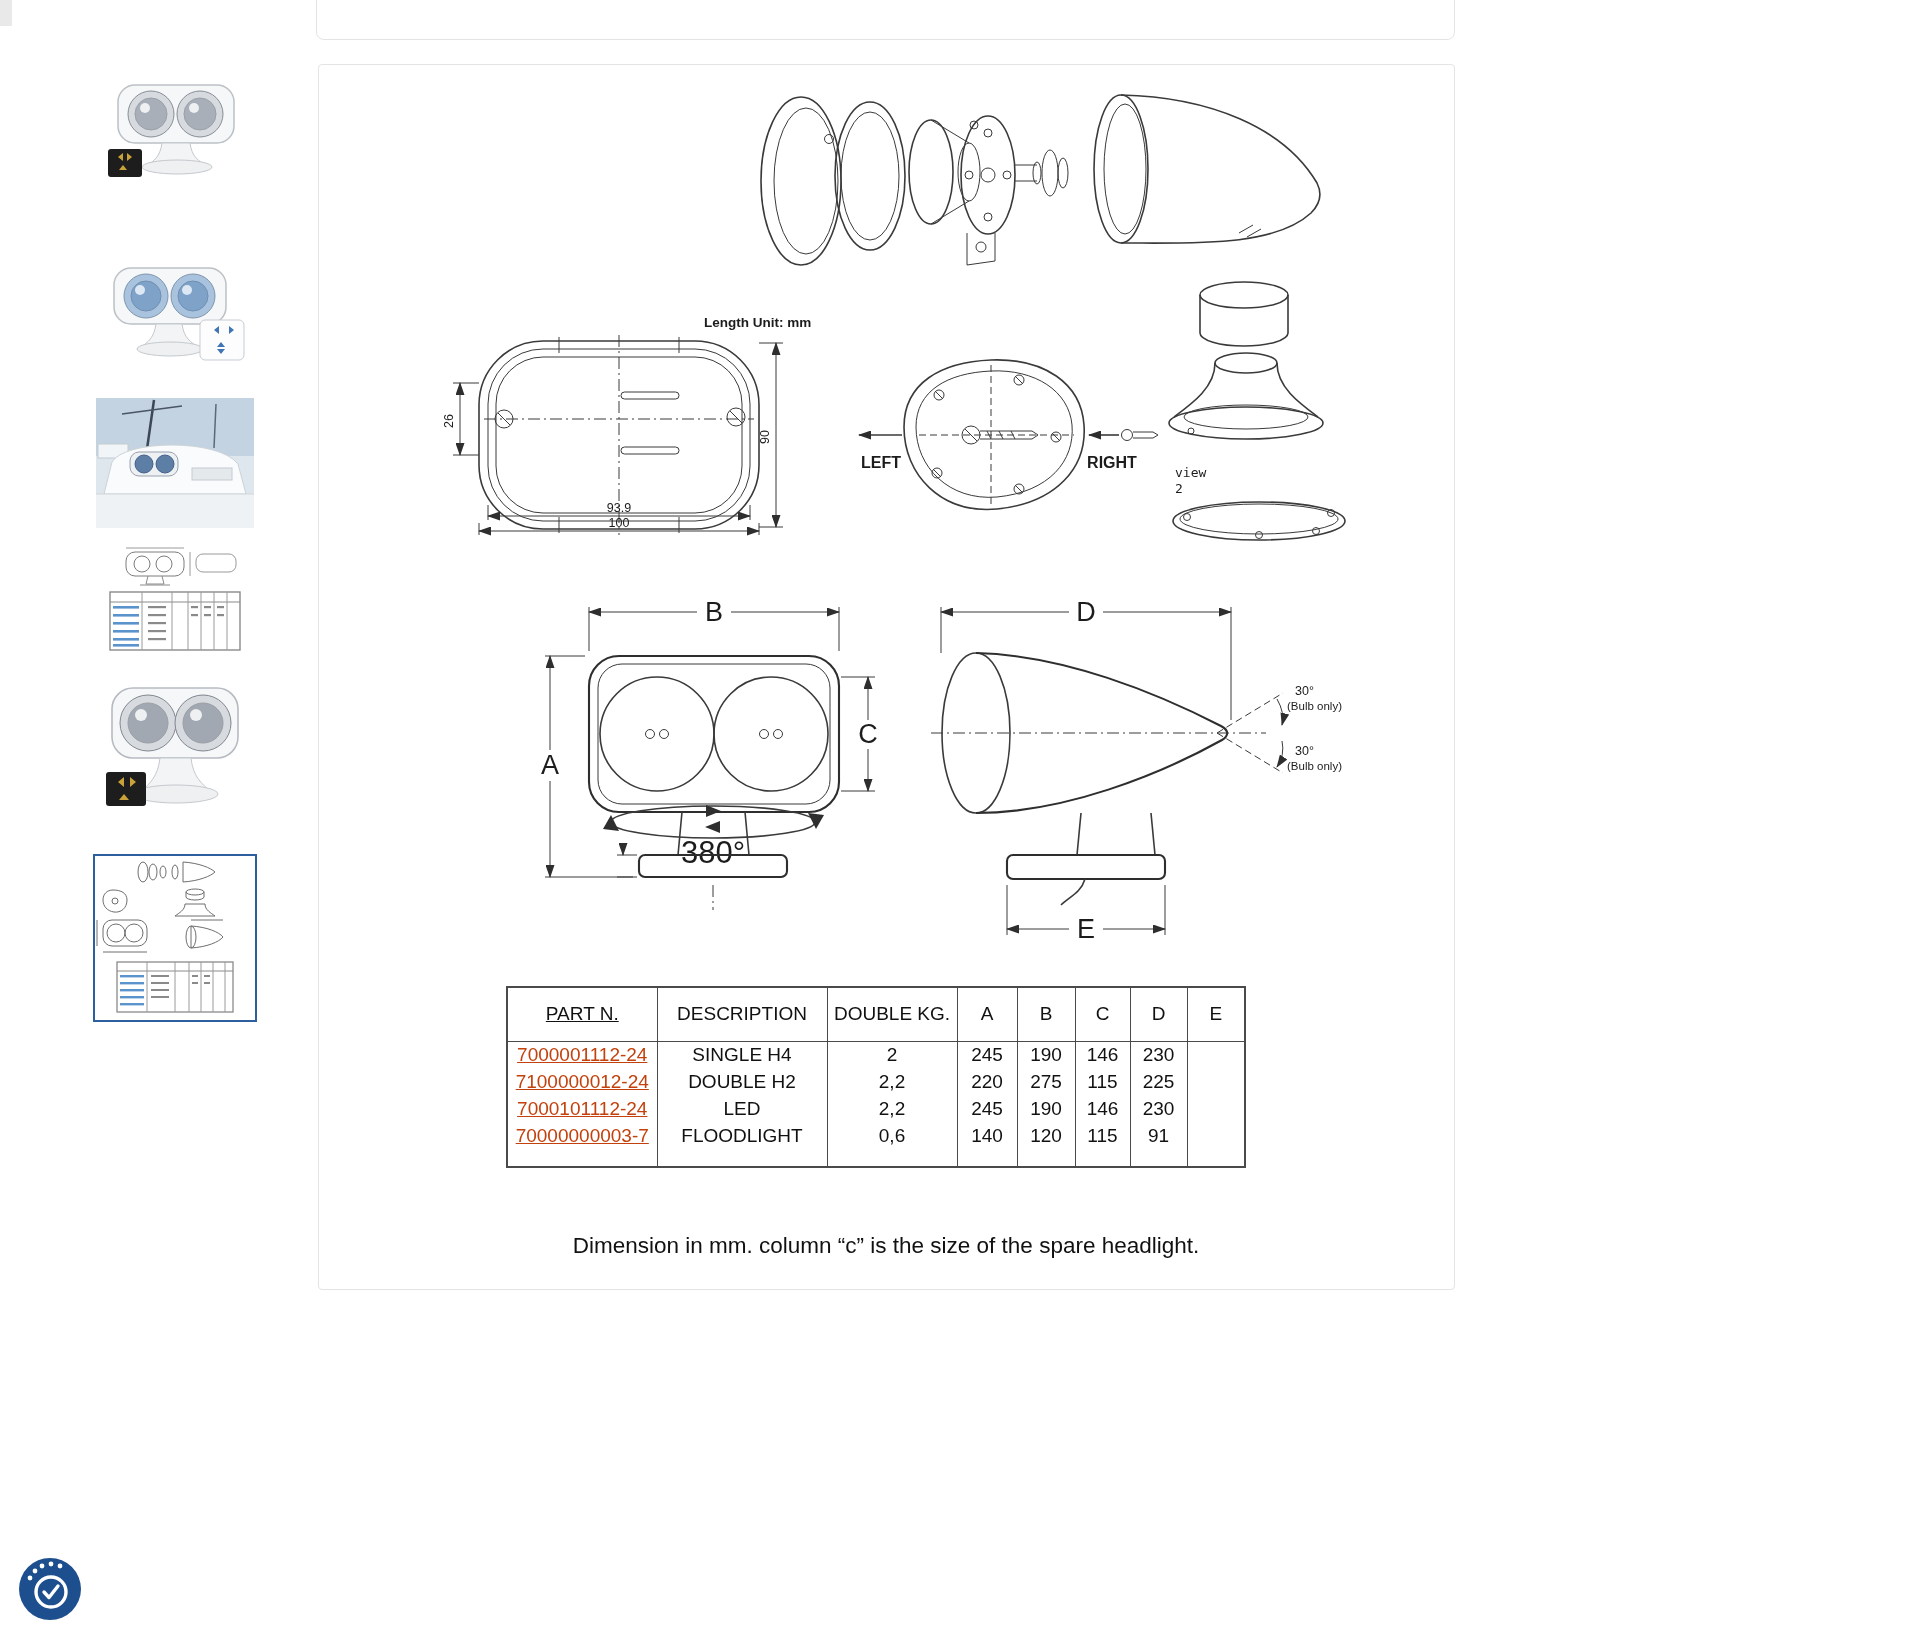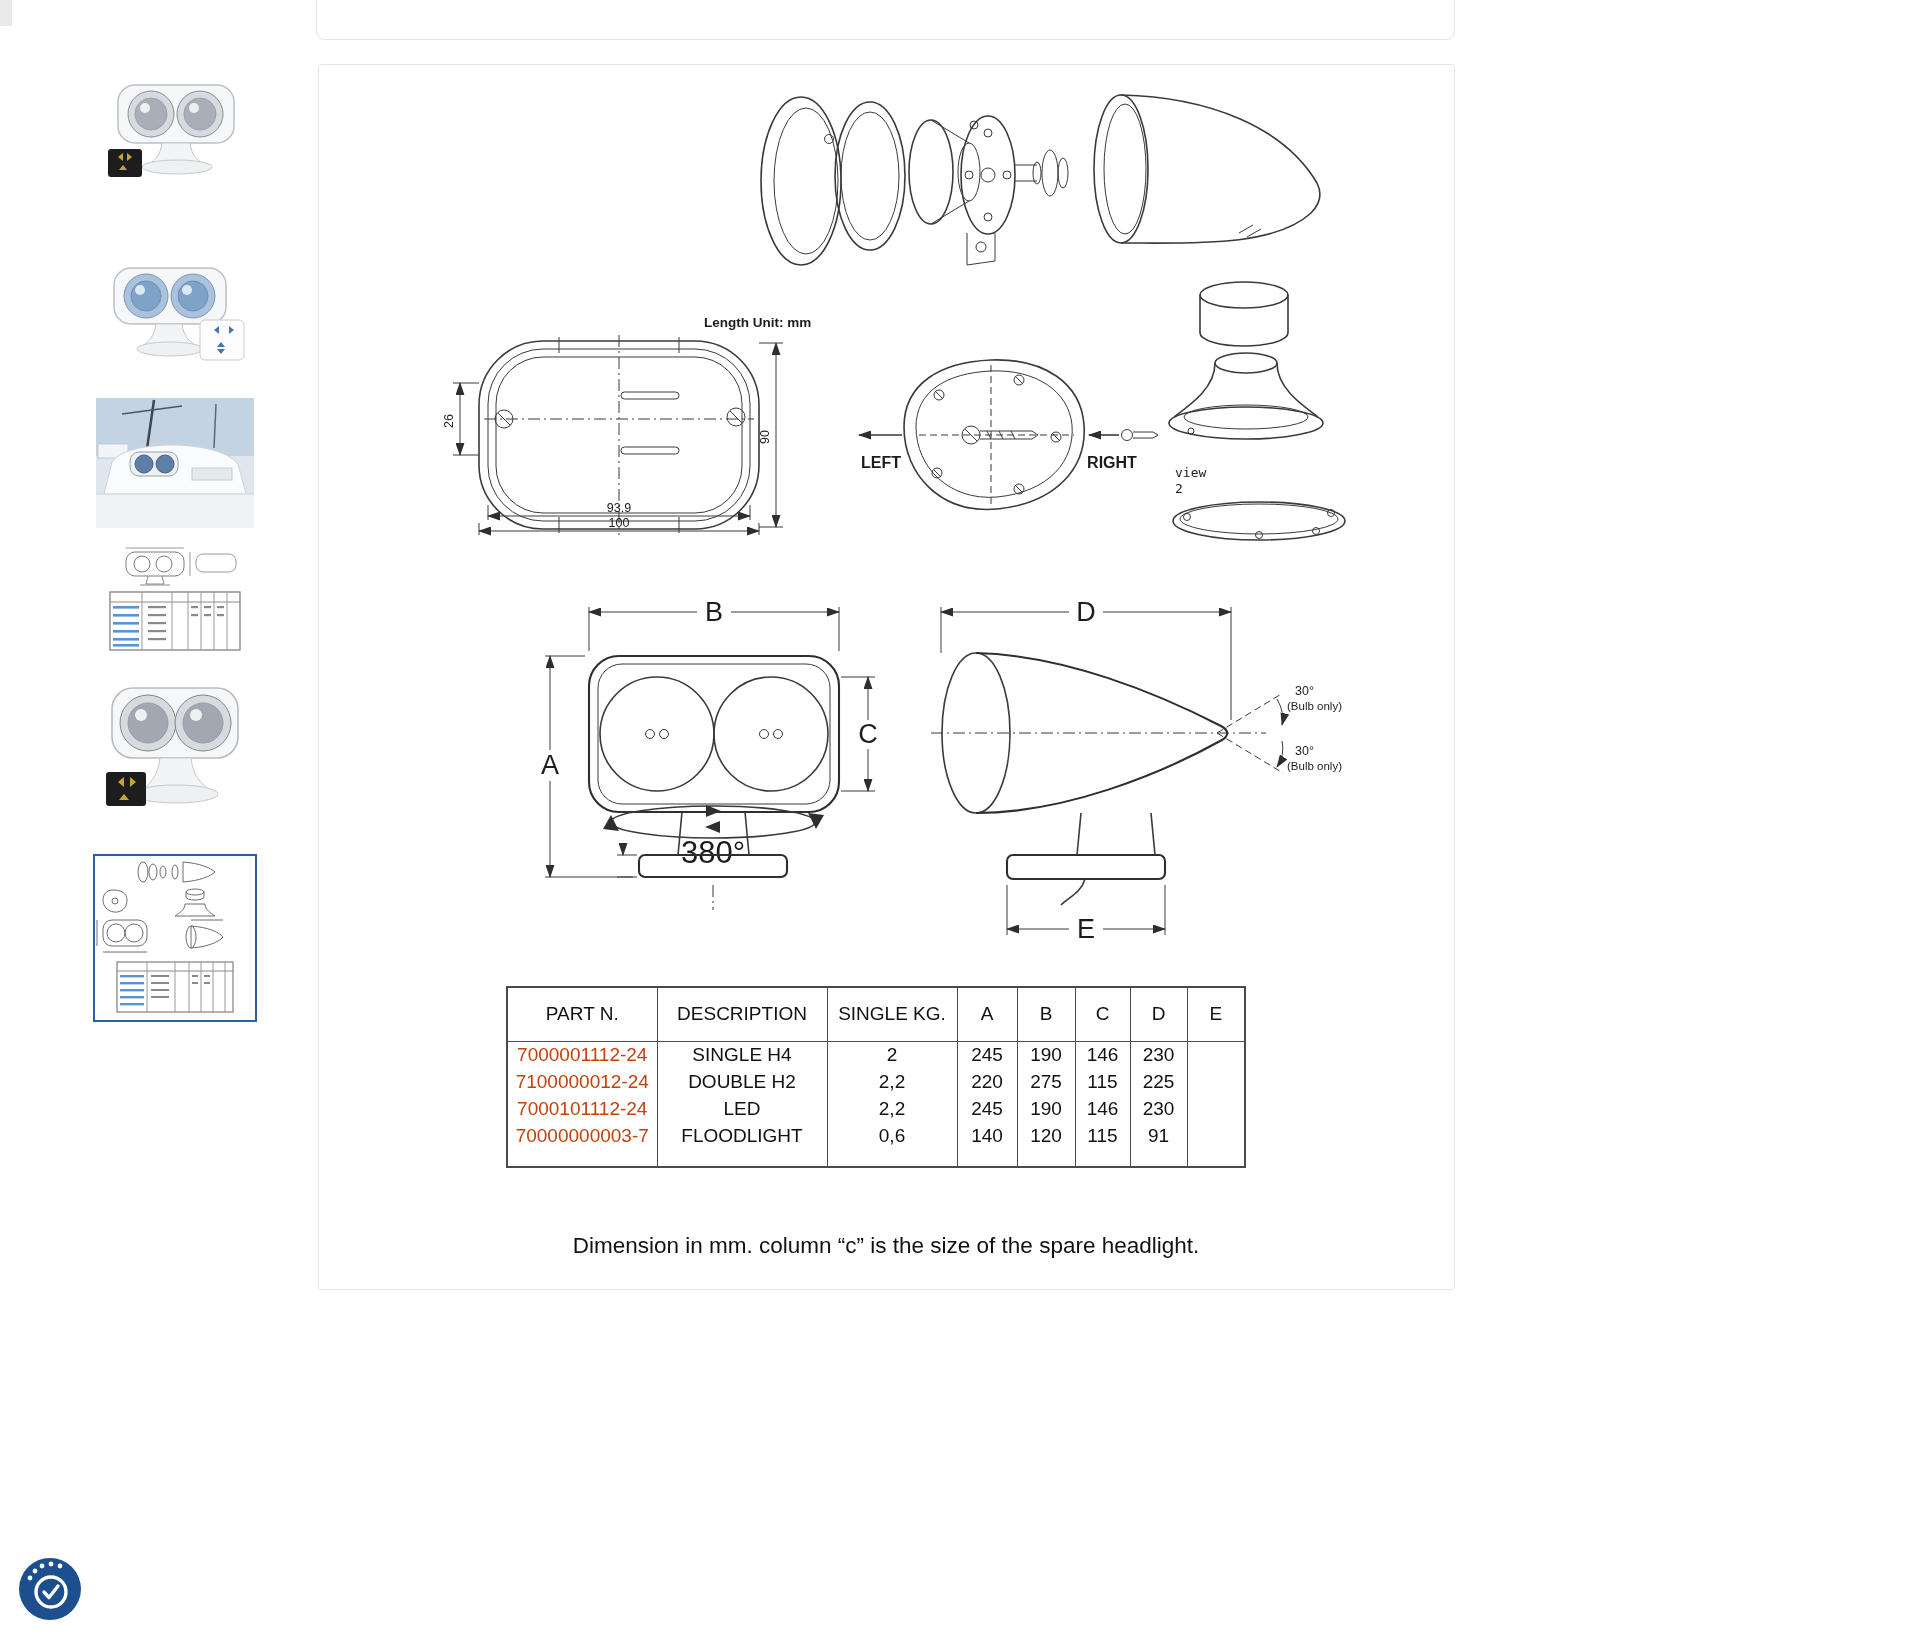--- a/index.html
+++ b/index.html
@@ -20,21 +20,21 @@
            cursor:pointer; }
   .thumb svg { display:block; width:100%; height:100%; }
   .thumb-selected { left:93px; width:164px; border:2px solid #2d5f9e; }
 
   
   .parts-table { position:absolute; left:187px; top:921px; width:738px;
                  border-collapse:collapse; table-layout:fixed;
                  font-size:19px; color:#111; border:2px solid #4a4a4a; background:#fff; }
   .parts-table th, .parts-table td { border-left:1.5px solid #4a4a4a; text-align:center;
                  padding:0; font-weight:400; white-space:nowrap; overflow:hidden; }
-  .parts-table th:first-child, .parts-table td:first-child { border-left:none; }
+  .parts-table th:first-child, .parts-table td:first-child { border-left:none;text-decoration:underline; }
   .parts-table thead th { height:54px; border-bottom:1.5px solid #4a4a4a; }
   .parts-table tbody td { height:27px; }
   .parts-table tbody tr.spacer td { height:18px; }
   .parts-table td.part { color:#c2410c; }
 
   .table-caption { position:absolute; left:187px; top:1168px; width:760px;
                    font-size:22.5px; color:#111;text-align:center; }
 
   .trust-badge { position:absolute; left:17px; top:1556px; width:66px; height:66px; cursor:pointer; }
 
@@ -437,21 +437,21 @@
         <col style="width:60px">
           <col style="width:58px">
           <col style="width:55px">
         <col style="width:57px">
           <col style="width:58px">
       </colgroup>
       <thead>
         <tr>
           <th>PART N.</th>
           <th>DESCRIPTION</th>
-          <th>SINGLE KG.</th>
+          <th>DOUBLE KG.</th>
           <th>A</th>
           <th>B</th>
           <th>C</th>
           <th>D</th>
           <th>E</th>
         </tr>
       </thead>
       <tbody>
         <tr>
           <td class="part">7000001112-24</td>

